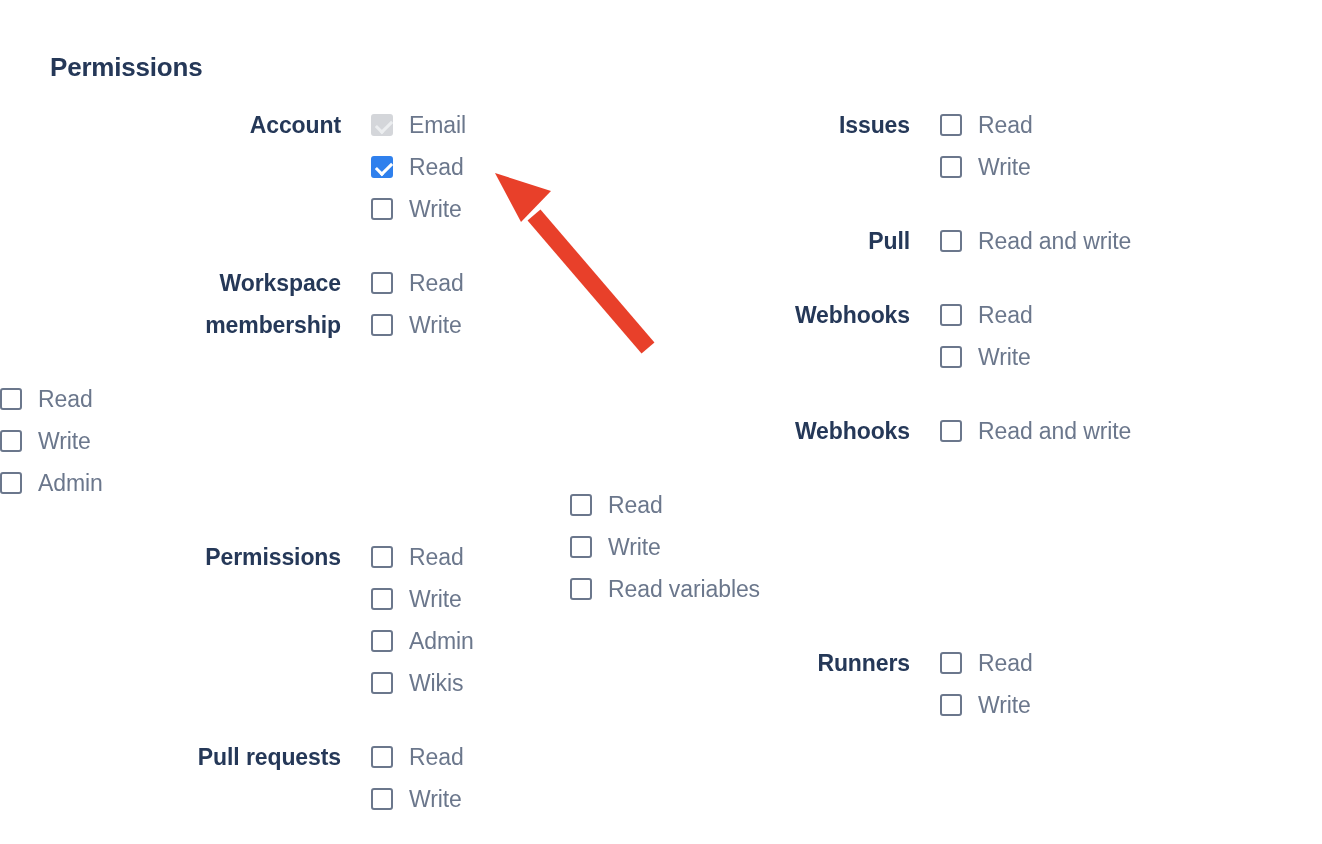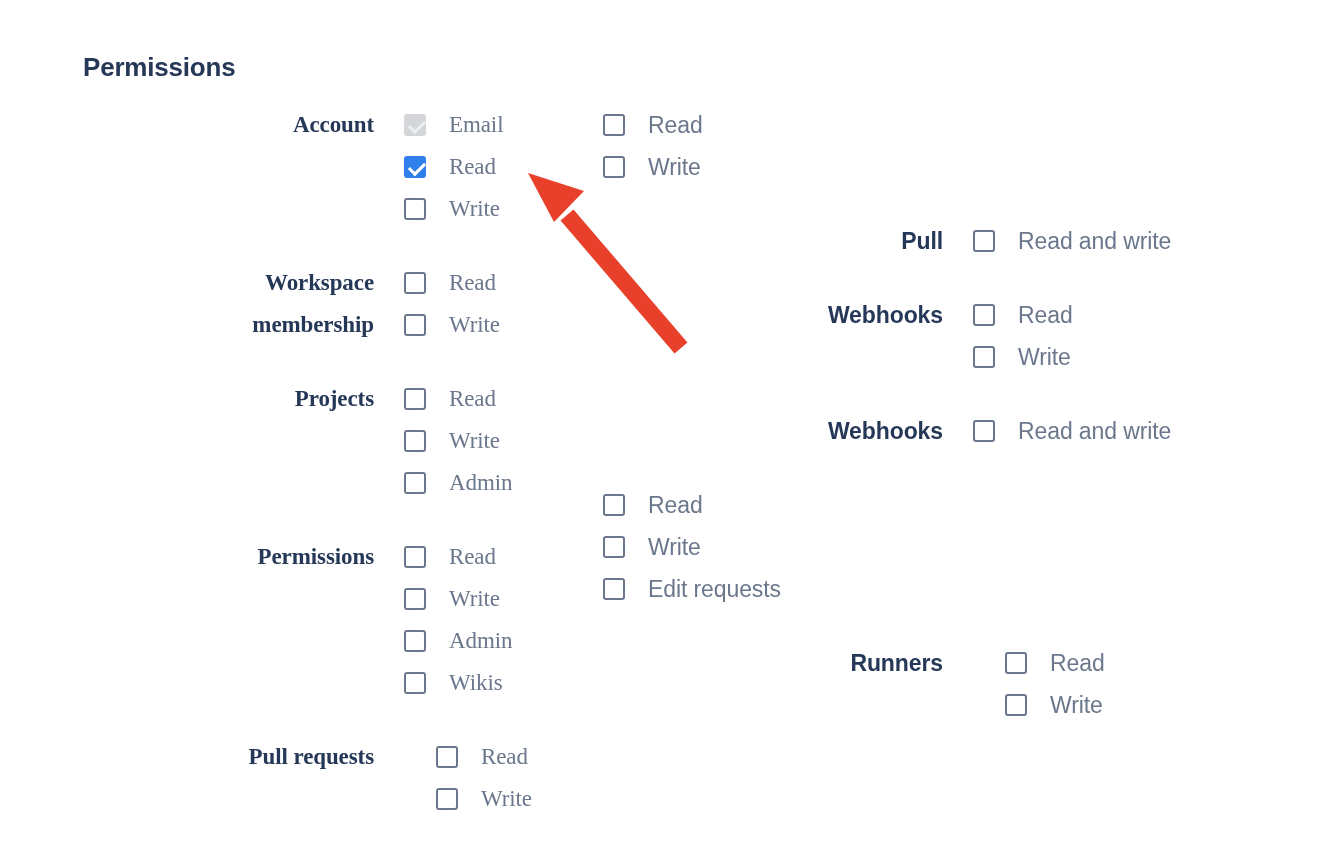--- a/index.html
+++ b/index.html
@@ -13,48 +13,47 @@
     height: 844px;
     position: relative;
     overflow: hidden;
     font-family: "Liberation Sans", sans-serif;
     -webkit-font-smoothing: antialiased;
   }
 
   #page-root {
     position: absolute;
     inset: 0;
-    margin-left: 33px;
   }
 
   .page-title {
     position: absolute;
     left: 50px;
     top: 50px;
     font-size: 26px;
     font-weight: bold;
     color: #253858;
     letter-spacing: -0.2px;
     line-height: 34px;
   }
 
   
   .perm-column {
     position: absolute;
     top: 104px;
   }
-  .perm-column.col-left  { left: 0px;   width: 560px; font-family: Liberation Serif, serif; }
+  .perm-column.col-left  { left: 0px;   width: 560px; }
   .perm-column.col-right { left: 570px; width: 600px; }
 
   .perm-group {
     display: flex;
     align-items: flex-start;
     margin-bottom: 32px;
   }
-  .perm-group:last-child { margin-bottom: 0; gap: 32px; }
+  .perm-group:last-child { margin-bottom: 0; }
 
   
   .group-label {
     flex: 0 0 auto;
     text-align: right;
     font-size: 23px;
     font-weight: bold;
     color: #253858;
     line-height: 42px;
     padding-right: 30px;
@@ -110,21 +109,21 @@
   .cb.is-disabled .tick {
     display: block;
     border-left-color: #eceef0;
     border-bottom-color: #eceef0;
   }
 
   .option-label {
     font-size: 23px;
     color: #6b778c;
     line-height: 42px;
-    padding-left: 23px;
+    padding-left: 16px;
     white-space: nowrap;
     letter-spacing: -0.1px;
   }
 
   
   #annotation-arrow {
     position: absolute;
     left: 0;
     top: 0;
     width: 1322px;
@@ -169,21 +168,20 @@
             <span class="cb"></span>
             <span class="option-label">Read</span>
           </label>
           <label class="perm-option">
             <span class="cb"></span>
             <span class="option-label">Write</span>
           </label>
         </div>
       </div>
       <div class="perm-group">
-        <div class="group-label">Projects</div>
         <div class="group-options">
           <label class="perm-option">
             <span class="cb"></span>
             <span class="option-label">Read</span>
           </label>
           <label class="perm-option">
             <span class="cb"></span>
             <span class="option-label">Write</span>
           </label>
           <label class="perm-option">
@@ -223,20 +221,21 @@
           <label class="perm-option">
             <span class="cb"></span>
             <span class="option-label">Write</span>
           </label>
         </div>
       </div>
     </div>
 
   <div class="perm-column col-right">
       <div class="perm-group">
+        <div class="group-label">Issues</div>
         <div class="group-options">
           <label class="perm-option">
             <span class="cb"></span>
             <span class="option-label">Read</span>
           </label>
           <label class="perm-option">
             <span class="cb"></span>
             <span class="option-label">Write</span>
           </label>
         </div>
@@ -277,21 +276,21 @@
           <label class="perm-option">
             <span class="cb"></span>
             <span class="option-label">Read</span>
           </label>
           <label class="perm-option">
             <span class="cb"></span>
             <span class="option-label">Write</span>
           </label>
           <label class="perm-option">
             <span class="cb"></span>
-            <span class="option-label">Edit requests</span>
+            <span class="option-label">Read variables</span>
           </label>
         </div>
       </div>
       <div class="perm-group">
         <div class="group-label">Runners</div>
         <div class="group-options">
           <label class="perm-option">
             <span class="cb"></span>
             <span class="option-label">Read</span>
           </label>

